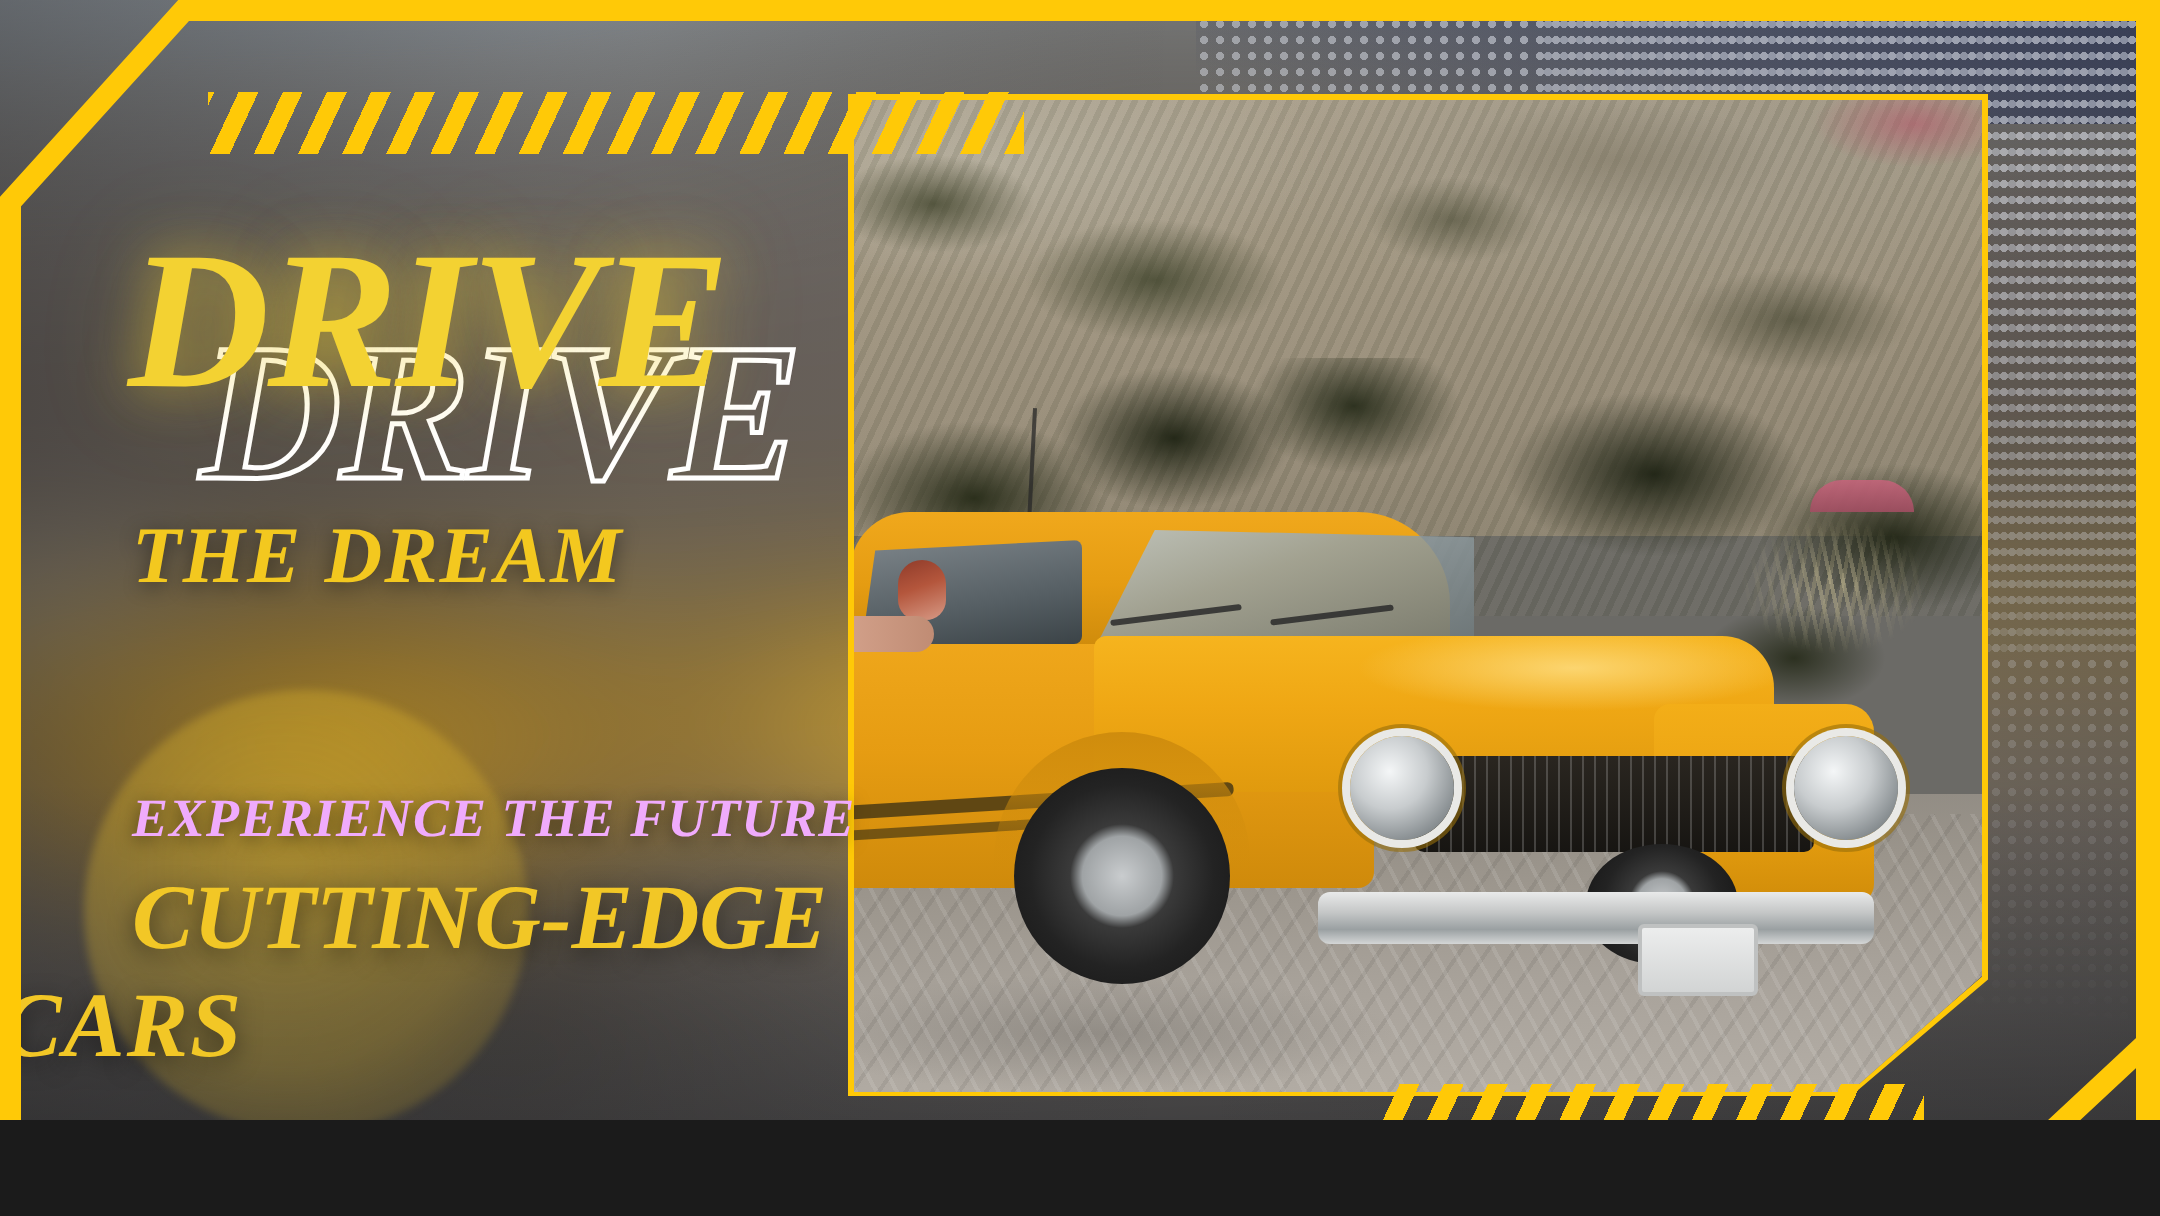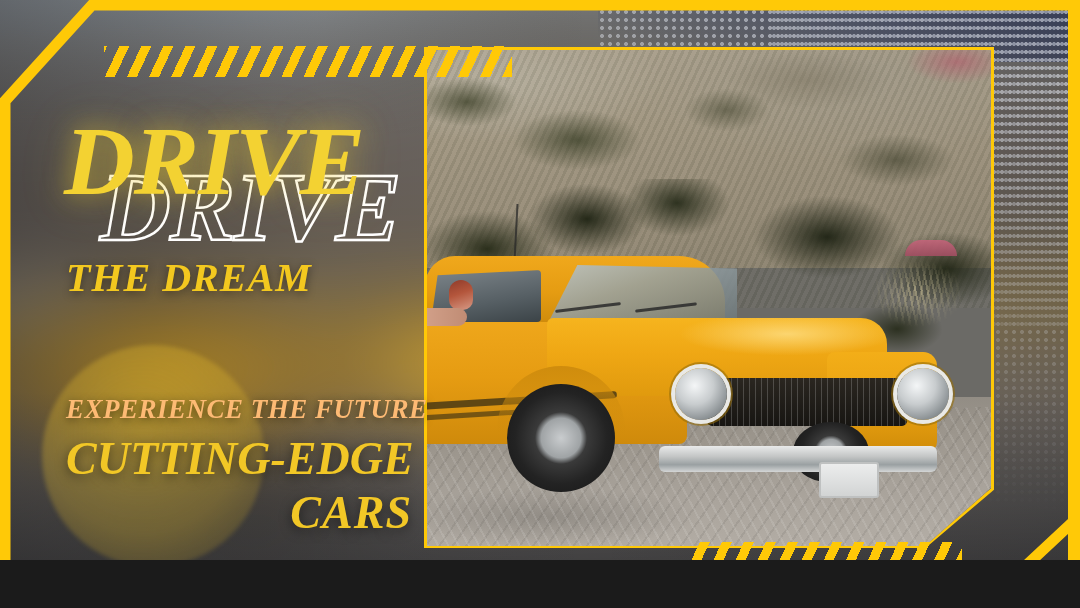--- a/index.html
+++ b/index.html
@@ -302,35 +302,35 @@
     letter-spacing:1px;line-height:1;
     color:#F3C81F;
     text-shadow:0 2px 10px rgba(0,0,0,.45);
     white-space:nowrap;
     text-align:center;
   }
   .exp-future{
     position:absolute;left:66px;top:396px;
     font-size:27px;font-weight:700;font-style:italic;
     letter-spacing:.5px;line-height:1;
-    color:#fdba74;
+    color:#f0abfc;
     text-shadow:0 2px 9px rgba(0,0,0,.55);
     white-space:nowrap;
   }
   .cutting-edge{
     position:absolute;left:66px;top:436px;
     font-size:46px;font-weight:700;font-style:italic;
     letter-spacing:0px;line-height:1;
     color:#F2C726;
     text-shadow:0 3px 12px rgba(0,0,0,.5);
     white-space:nowrap;
   }
   .cars{
     position:absolute;left:0;top:490px;width:412px;
-    text-align:right;
+    text-align:left;
     font-size:46px;font-weight:700;font-style:italic;
     letter-spacing:1px;line-height:1;
     color:#F2C726;
     text-shadow:0 3px 12px rgba(0,0,0,.5);
     white-space:nowrap;
   }
 </style>
 </head>
 <body>
 

